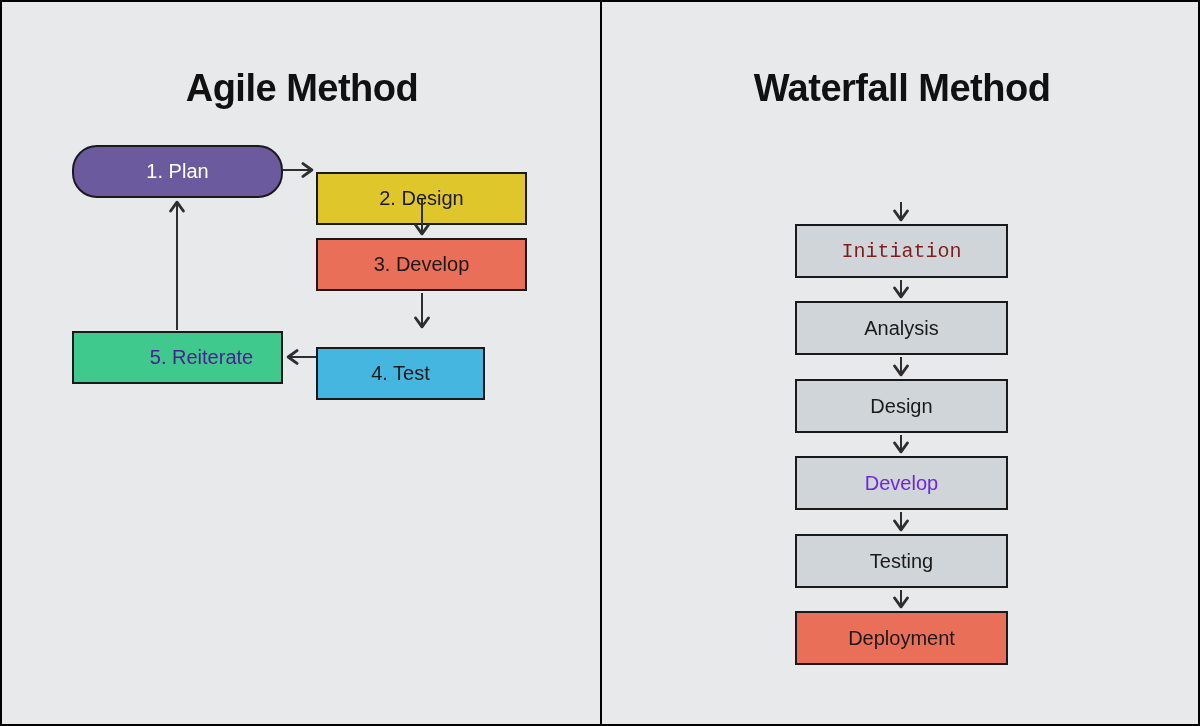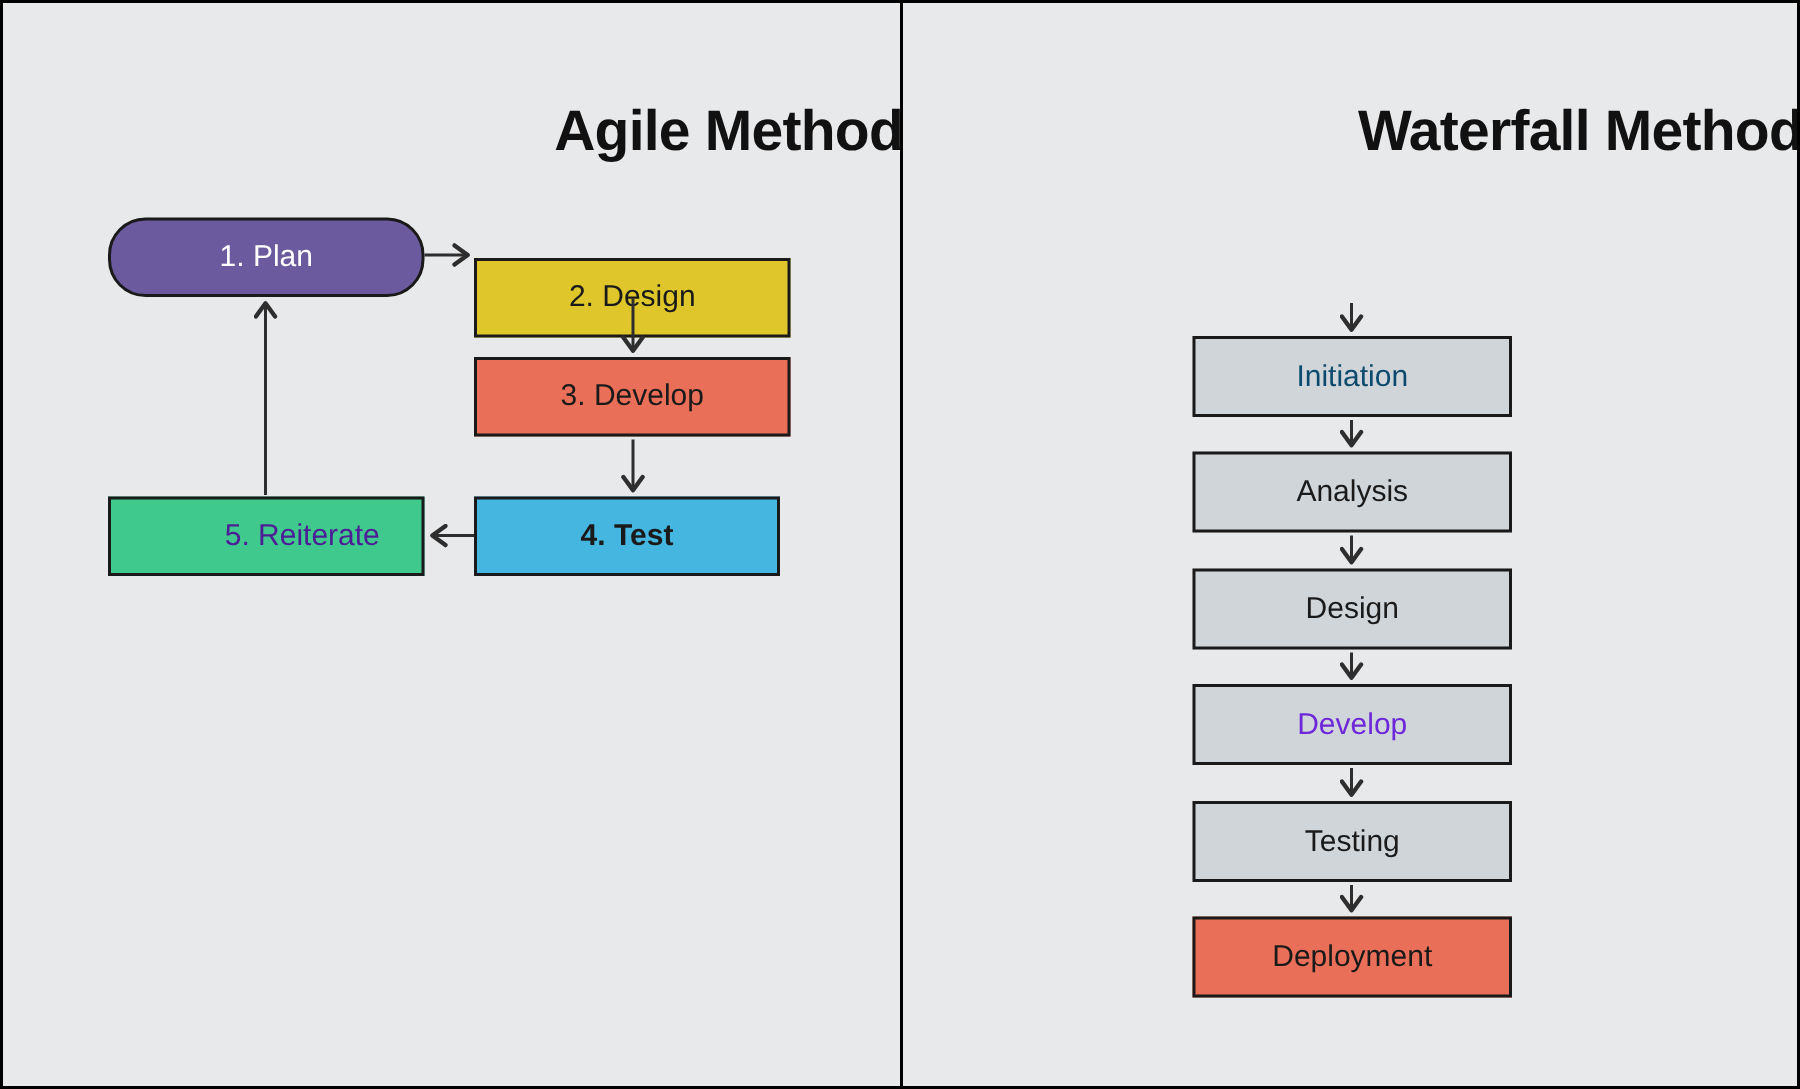--- a/index.html
+++ b/index.html
@@ -22,21 +22,21 @@
     width: 2px;
     height: 726px;
     background: #000000;
   }
 
   .panel-title {
     position: absolute;
     top: 64px;
     height: 44px;
     line-height: 44px;
-    text-align: right;
+    text-align: center;
     font-size: 38px;
     font-weight: 700;
     color: #111111;
     letter-spacing: -0.5px;
     white-space: nowrap;
   }
   .title-agile     { left: 0;   width: 600px; }
   .title-waterfall { left: 600px; width: 600px; }
 
   .box {
@@ -47,21 +47,21 @@
     justify-content: center;
     font-size: 20px;
     color: #1A1A1A;
     white-space: nowrap;
   }
 
   
   .agile-plan      { left: 70px;  top: 143px; width: 211px; height: 53px; border-radius: 25px; }
   .agile-design    { left: 314px; top: 142px; width: 211px; height: 53px; margin-top: 28px; }
   .agile-develop   { left: 314px; top: 236px; width: 211px; height: 53px; }
-  .agile-test      { left: 314px; top: 329px; width: 204px; height: 53px; font-weight: bold; }
+  .agile-test      { left: 314px; top: 345px; width: 169px; height: 53px; }
   .agile-reiterate { left: 70px;  top: 329px; width: 211px; height: 53px; }
 
   
   .wf { left: 793px; width: 213px; height: 54px; }
   .wf-0 { top: 144px; }
   .wf-1 { top: 222px; }
   .wf-2 { top: 299px; }
   .wf-3 { top: 377px; }
   .wf-4 { top: 454px; }
   .wf-5 { top: 532px; }
@@ -84,21 +84,21 @@
 
   <div class="panel-title title-agile">Agile Method</div>
   <div class="panel-title title-waterfall">Waterfall Method</div>
 
   <div class="box agile-plan" style="background: rgb(107, 90, 158); color: rgb(255, 255, 255);">1. Plan</div>
   <div class="box agile-design" style="background: rgb(223, 199, 43); color: rgb(26, 26, 26);">2. Design</div>
   <div class="box agile-develop" style="background: rgb(234, 111, 88); color: rgb(26, 26, 26);">3. Develop</div>
   <div class="box agile-test" style="background: rgb(69, 182, 224); color: rgb(26, 26, 26);">4. Test</div>
   <div class="box agile-reiterate" style="background: rgb(64, 201, 141); color: #4c1d95; padding-left: 48px;">5. Reiterate</div>
 
-  <div class="box wf wf-1" style="background: rgb(208, 213, 217); color: #0c4a6e;">Initiation</div>
+  <div class="box wf wf-1" style="background: rgb(208, 213, 217); color: #7f1d1d; font-family: Liberation Mono, monospace;">Initiation</div>
   <div class="box wf wf-2" style="background: rgb(208, 213, 217); color: rgb(26, 26, 26);">Analysis</div>
   <div class="box wf wf-3" style="background: rgb(208, 213, 217); color: rgb(26, 26, 26);">Design</div>
   <div class="box wf wf-4" style="background: rgb(208, 213, 217); color: #6d28d9;">Develop</div>
   <div class="box wf wf-5" style="background: rgb(208, 213, 217); color: rgb(26, 26, 26);">Testing</div>
   <div class="box wf wf-6" style="background: rgb(234, 111, 88); color: rgb(26, 26, 26);">Deployment</div>
 
   <svg class="arrow-layer" viewBox="0 0 1200 726" xmlns="http://www.w3.org/2000/svg" aria-hidden="true">
     <defs>
       <marker id="chev" viewBox="0 0 10 10" refX="6.5" refY="5" markerWidth="8" markerHeight="8" orient="auto-start-reverse">
         <path d="M1.5,1 L7,5 L1.5,9" fill="none" stroke="#2E2E2E" stroke-width="1.8" stroke-linecap="round" stroke-linejoin="round"></path>

